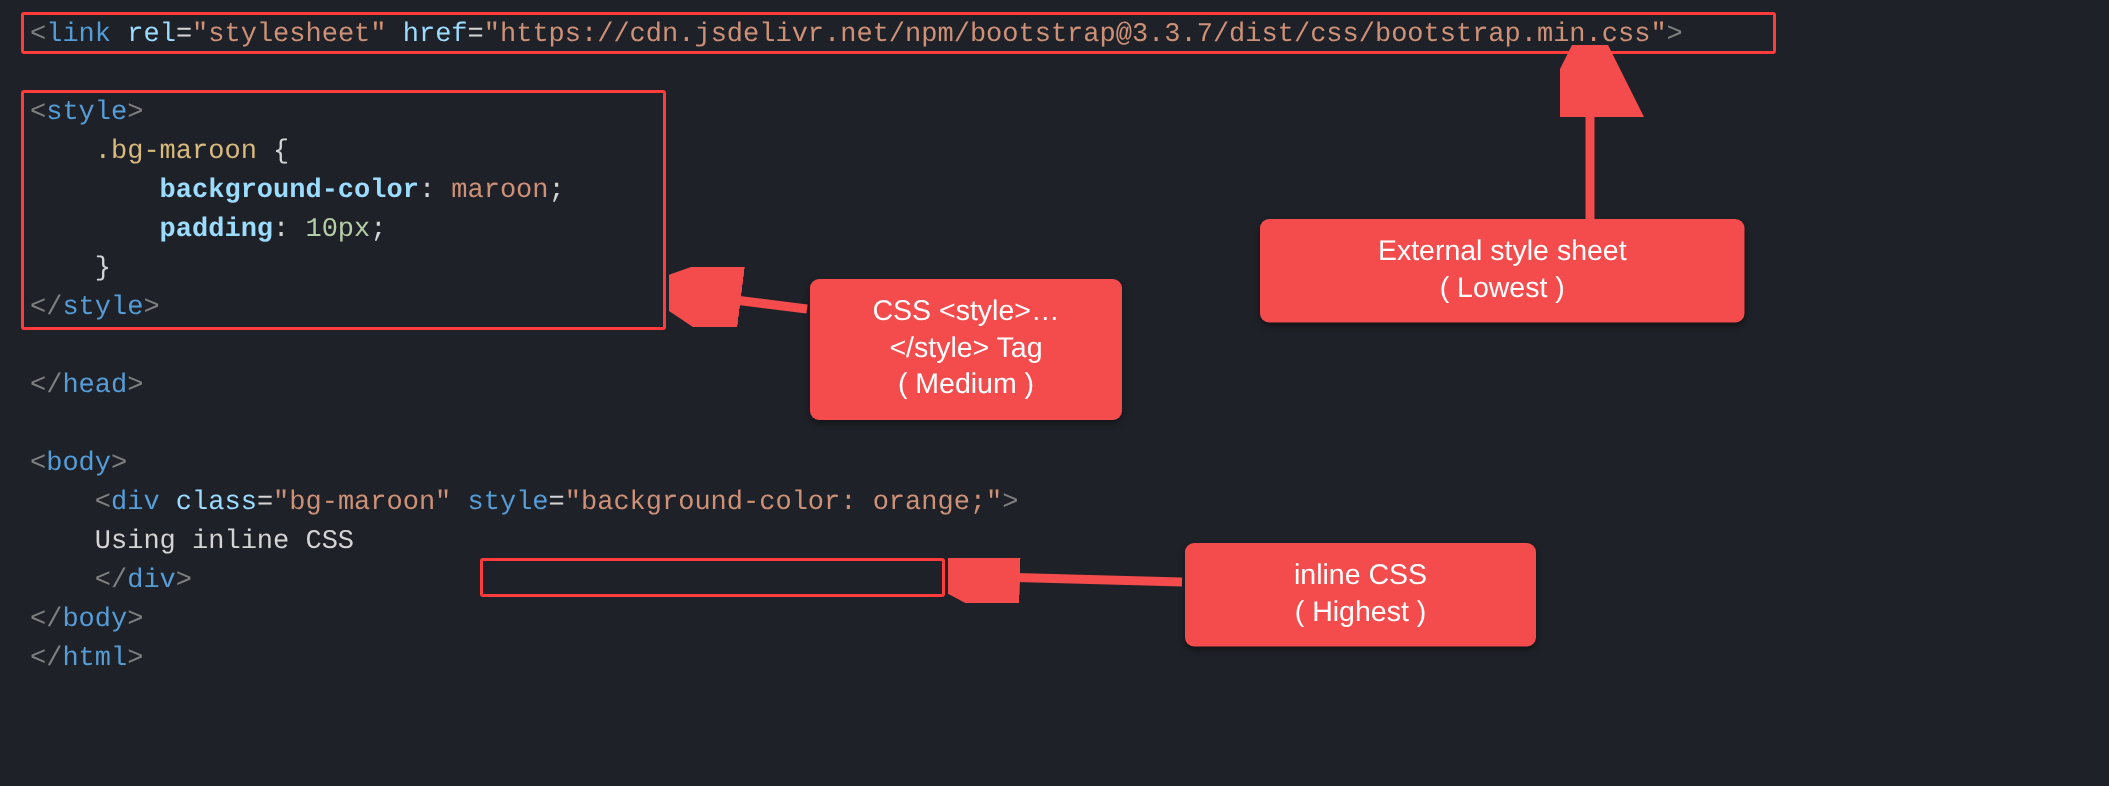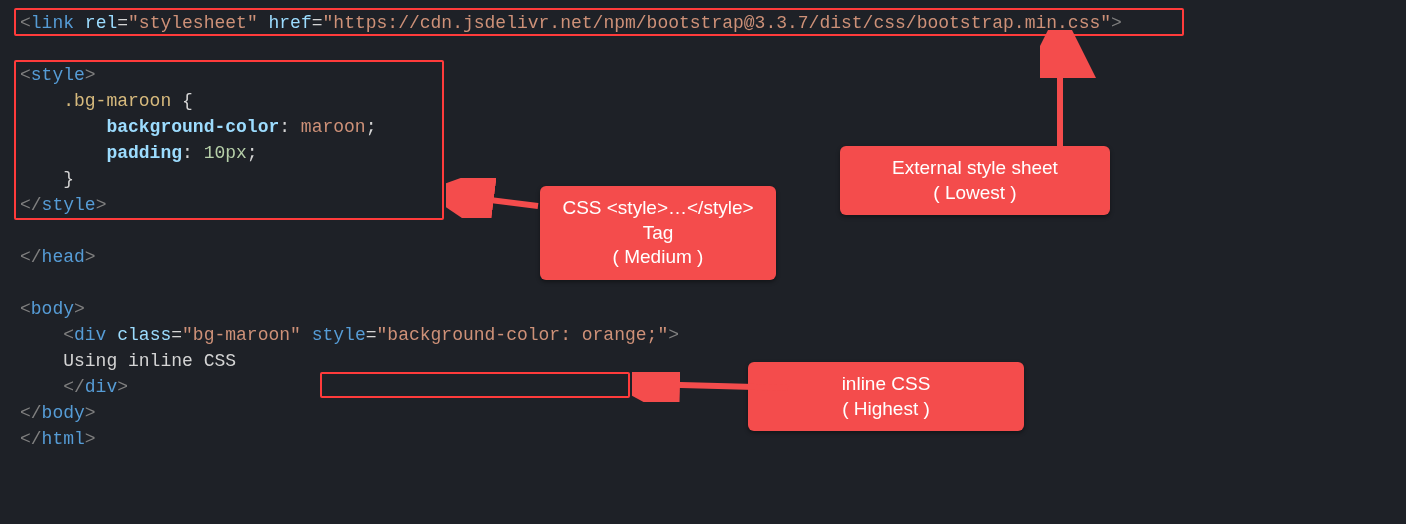--- a/index.html
+++ b/index.html
@@ -100,31 +100,31 @@
   <div class="line"><span class="tag-bracket">    &lt;/</span><span class="tag-name">div</span><span class="tag-bracket">&gt;</span></div>
   <div class="line"><span class="tag-bracket">&lt;/</span><span class="tag-name">body</span><span class="tag-bracket">&gt;</span></div>
   <div class="line"><span class="tag-bracket">&lt;/</span><span class="tag-name">html</span><span class="tag-bracket">&gt;</span></div>
 
 </div>
 
 <div class="redbox" style="left:14px; top:8px; width:1170px; height:28px;"></div>
 <div class="redbox" style="left:14px; top:60px; width:430px; height:160px;"></div>
 <div class="redbox" style="left:320px; top:372px; width:310px; height:26px;"></div>
 
-<div class="callout" style="left:840px; top:146px; width:270px;">
+<div class="callout" style="left:840px; top:146px; width:323px;">
   <span>External style sheet</span>
   <span class="sub">( Lowest )</span>
 </div>
 
-<div class="callout" style="left:540px; top:186px; width:236px;">
+<div class="callout" style="left:540px; top:186px; width:208px;">
   <span>CSS &lt;style&gt;…&lt;/style&gt; Tag</span>
   <span class="sub">( Medium )</span>
 </div>
 
-<div class="callout" style="left:748px; top:362px; width:276px;">
+<div class="callout" style="left:790px; top:362px; width:234px;">
   <span>inline CSS</span>
   <span class="sub">( Highest )</span>
 </div>
 
 <svg class="arrow" style="left:1040px; top:30px; width:80px; height:120px;">
   <defs>
     <marker id="ah1" markerWidth="12" markerHeight="12" refX="6" refY="6" orient="auto">
       <path d="M0,0 L12,6 L0,12 Z" fill="#f44c4c"></path>
     </marker>
   </defs>

